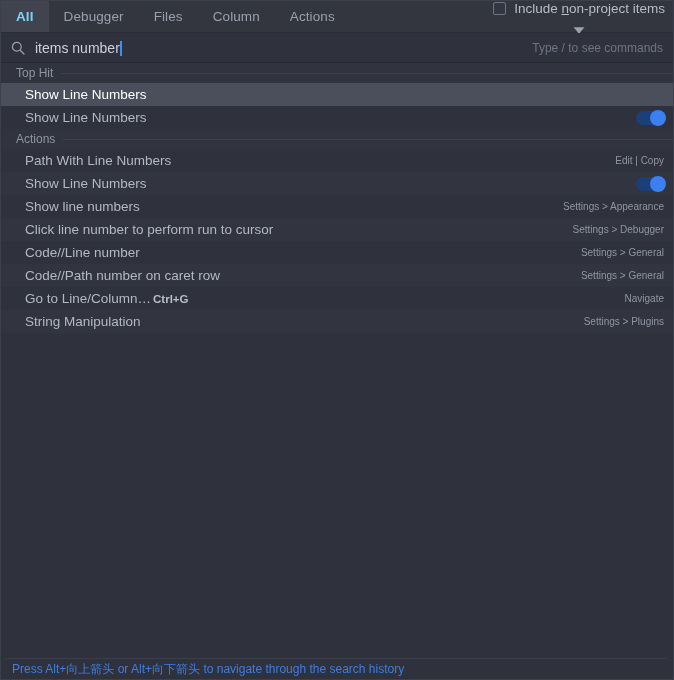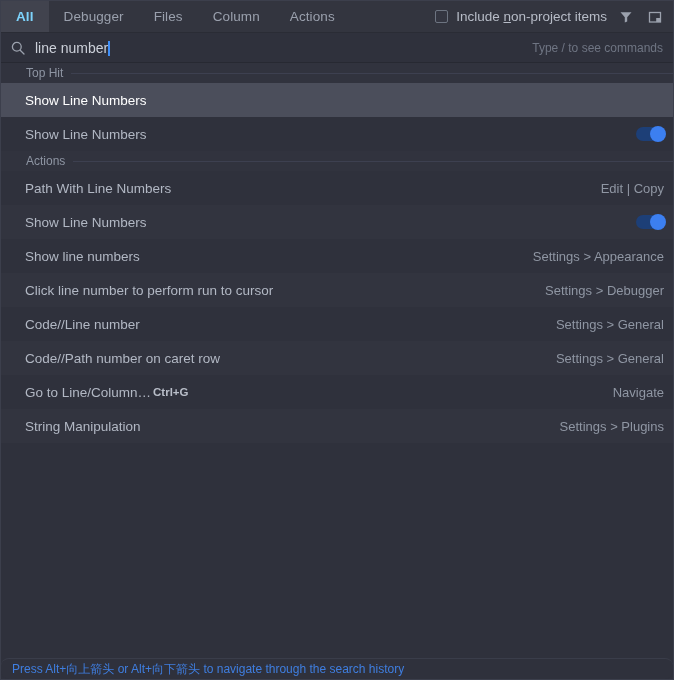--- a/index.html
+++ b/index.html
@@ -51,20 +51,21 @@
     background: #41434e;
     color: #7dd3fc;
     font-weight: bold;
   }
   .tabbar-right {
     margin-left: auto;
     display: flex;
     align-items: center;
     padding-right: 8px;
     gap: 9px;
+    flex-direction: column;
   }
   .chk-wrap {
     display: flex;
     align-items: center;
     gap: 8px;
     cursor: pointer;
     user-select: none;
   }
   .checkbox {
     width: 13px;
@@ -126,38 +127,38 @@
   .results {
     flex: 1 1 auto;
     overflow: hidden;
     background: #2f313c;
     position: relative;
   }
   .section-head {
     height: 20px;
     display: flex;
     align-items: center;
-    padding-left: 25px;
+    padding-left: 15px;
     gap: 8px;
     background: #31333e;
   }
   .section-head .lbl {
     font-size: 12px;
     color: #8e95a3;
     white-space: nowrap;
   }
   .section-head .rule {
     flex: 1 1 auto;
     height: 1px;
     background: #3d4050;
     margin-right: 0px;
   }
 
   .row {
-    height: 34px;
+    height: 23px;
     display: flex;
     align-items: center;
     padding: 0 9px 0 24px;
     font-size: 13.5px;
     color: #b2b8c4;
     cursor: default;
     box-sizing: border-box;
     position: relative;
   }
   .row.alt { background: #32343f; }
@@ -168,21 +169,21 @@
   .row .title { white-space: nowrap; }
   .row .shortcut {
     font-size: 11.5px;
     font-weight: bold;
     color: #b9bec9;
     margin-left: 2px;
     white-space: nowrap;
   }
   .row .right {
     margin-left: auto;
-    font-size: 13px;
+    font-size: 10px;
     color: #8f96a3;
     white-space: nowrap;
     padding-left: 12px;
   }
 
   
   .toggle {
     margin-left: auto;
     width: 28px;
     height: 14px;
@@ -264,21 +265,21 @@
     </div>
   </div>
 
   <div class="searchrow">
     <span class="search-icon">
       <svg width="16" height="16" viewBox="0 0 16 16" aria-hidden="true">
         <circle cx="6.8" cy="6.8" r="4.4" fill="none" stroke="#9ba1ad" stroke-width="1.3"></circle>
         <line x1="10.2" y1="10.2" x2="14" y2="14" stroke="#9ba1ad" stroke-width="1.3" stroke-linecap="round"></line>
       </svg>
     </span>
-    <span class="search-text"><span>line number</span><span class="caret"></span></span>
+    <span class="search-text"><span>items number</span><span class="caret"></span></span>
     <span class="search-hint">Type / to see commands</span>
   </div>
 
   <div class="results" id="results">
       <div class="section-head">
         <span class="lbl">Top Hit</span>
         <span class="rule"></span>
       </div>
       <div class="row selected">
         <span class="title">Show Line Numbers</span>

